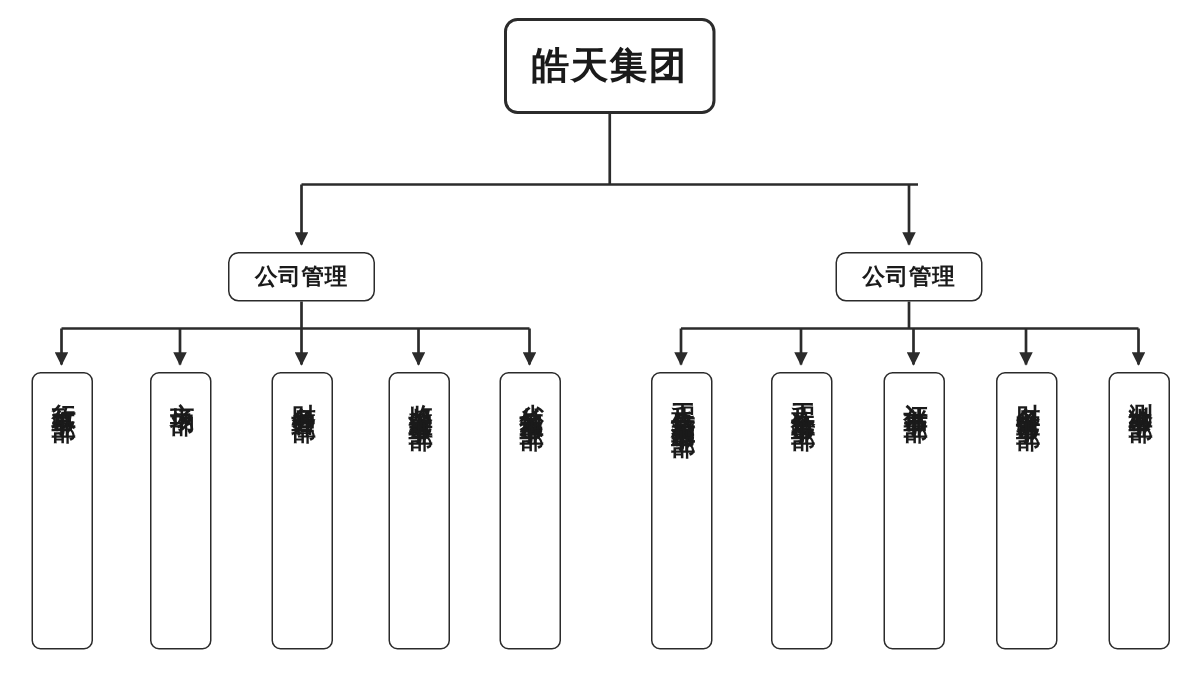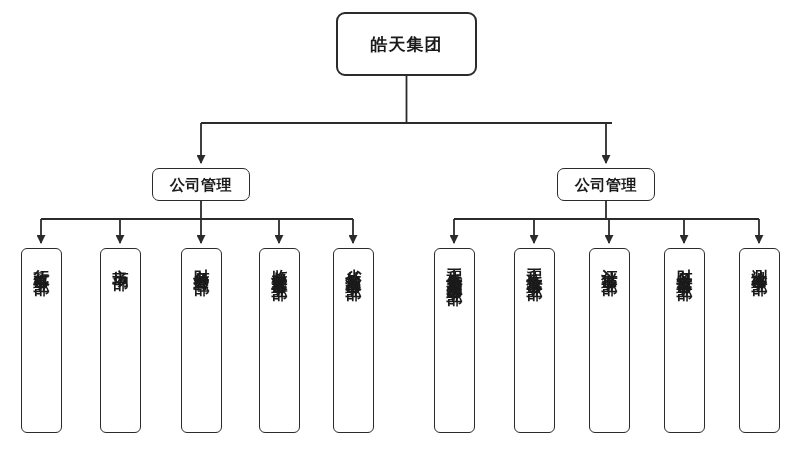--- a/index.html
+++ b/index.html
@@ -42,21 +42,21 @@
 
   .node.root {
     left: 336px;
     top: 12px;
     width: 141px;
     height: 64px;
     border-width: 2px;
     border-radius: 9px;
   }
   .node.root .label {
-    font-size: 17px;
+    font-size: 25px;
     font-weight: bold;
     letter-spacing: 1px;
     line-height: 1;
   }
 
   .node.branch {
     top: 168px;
     width: 98px;
     height: 33px;
     border-radius: 7px;

